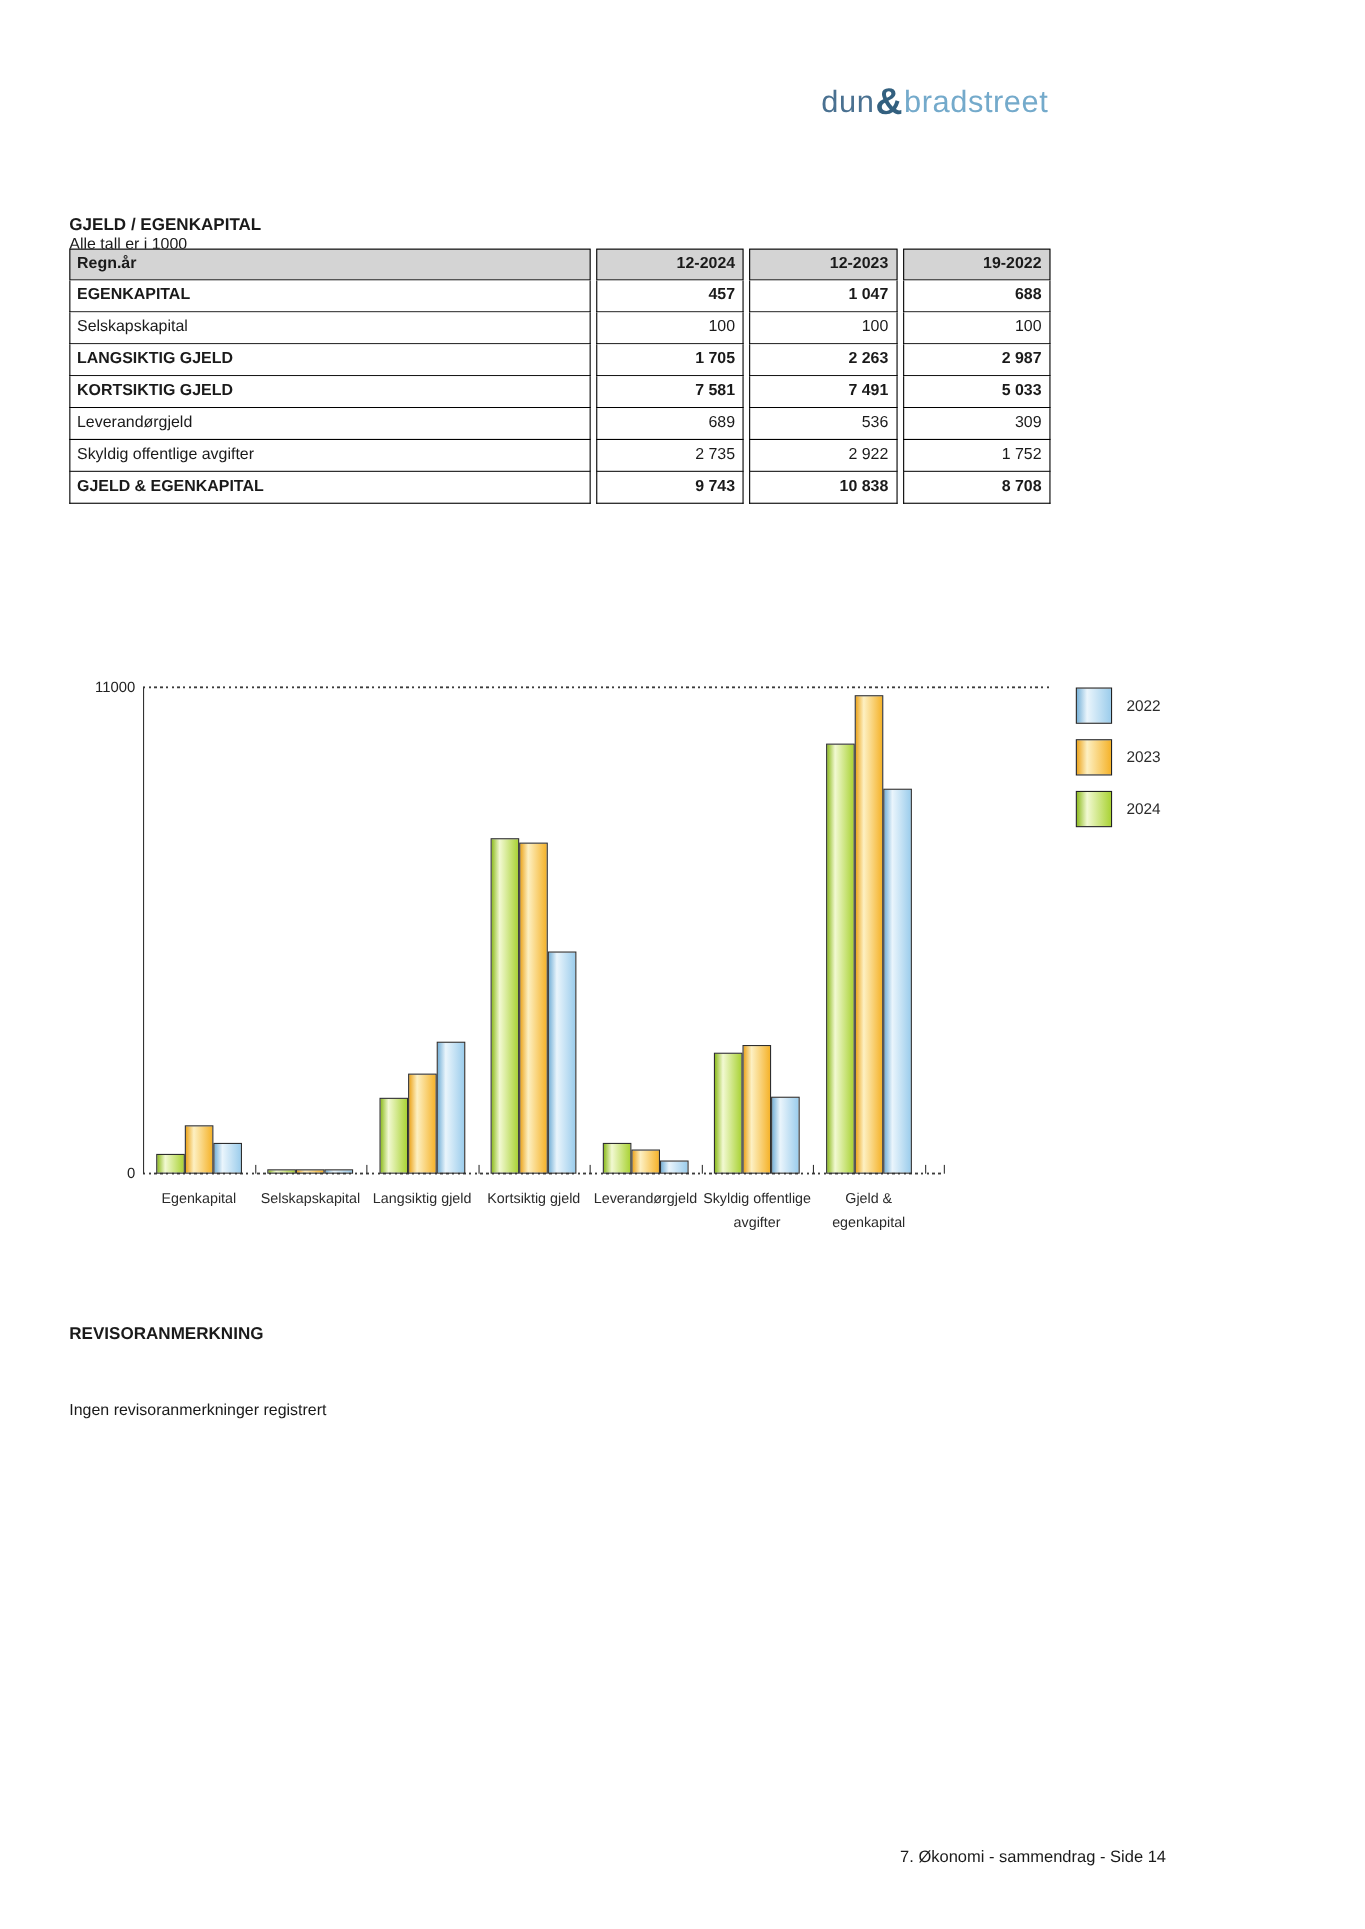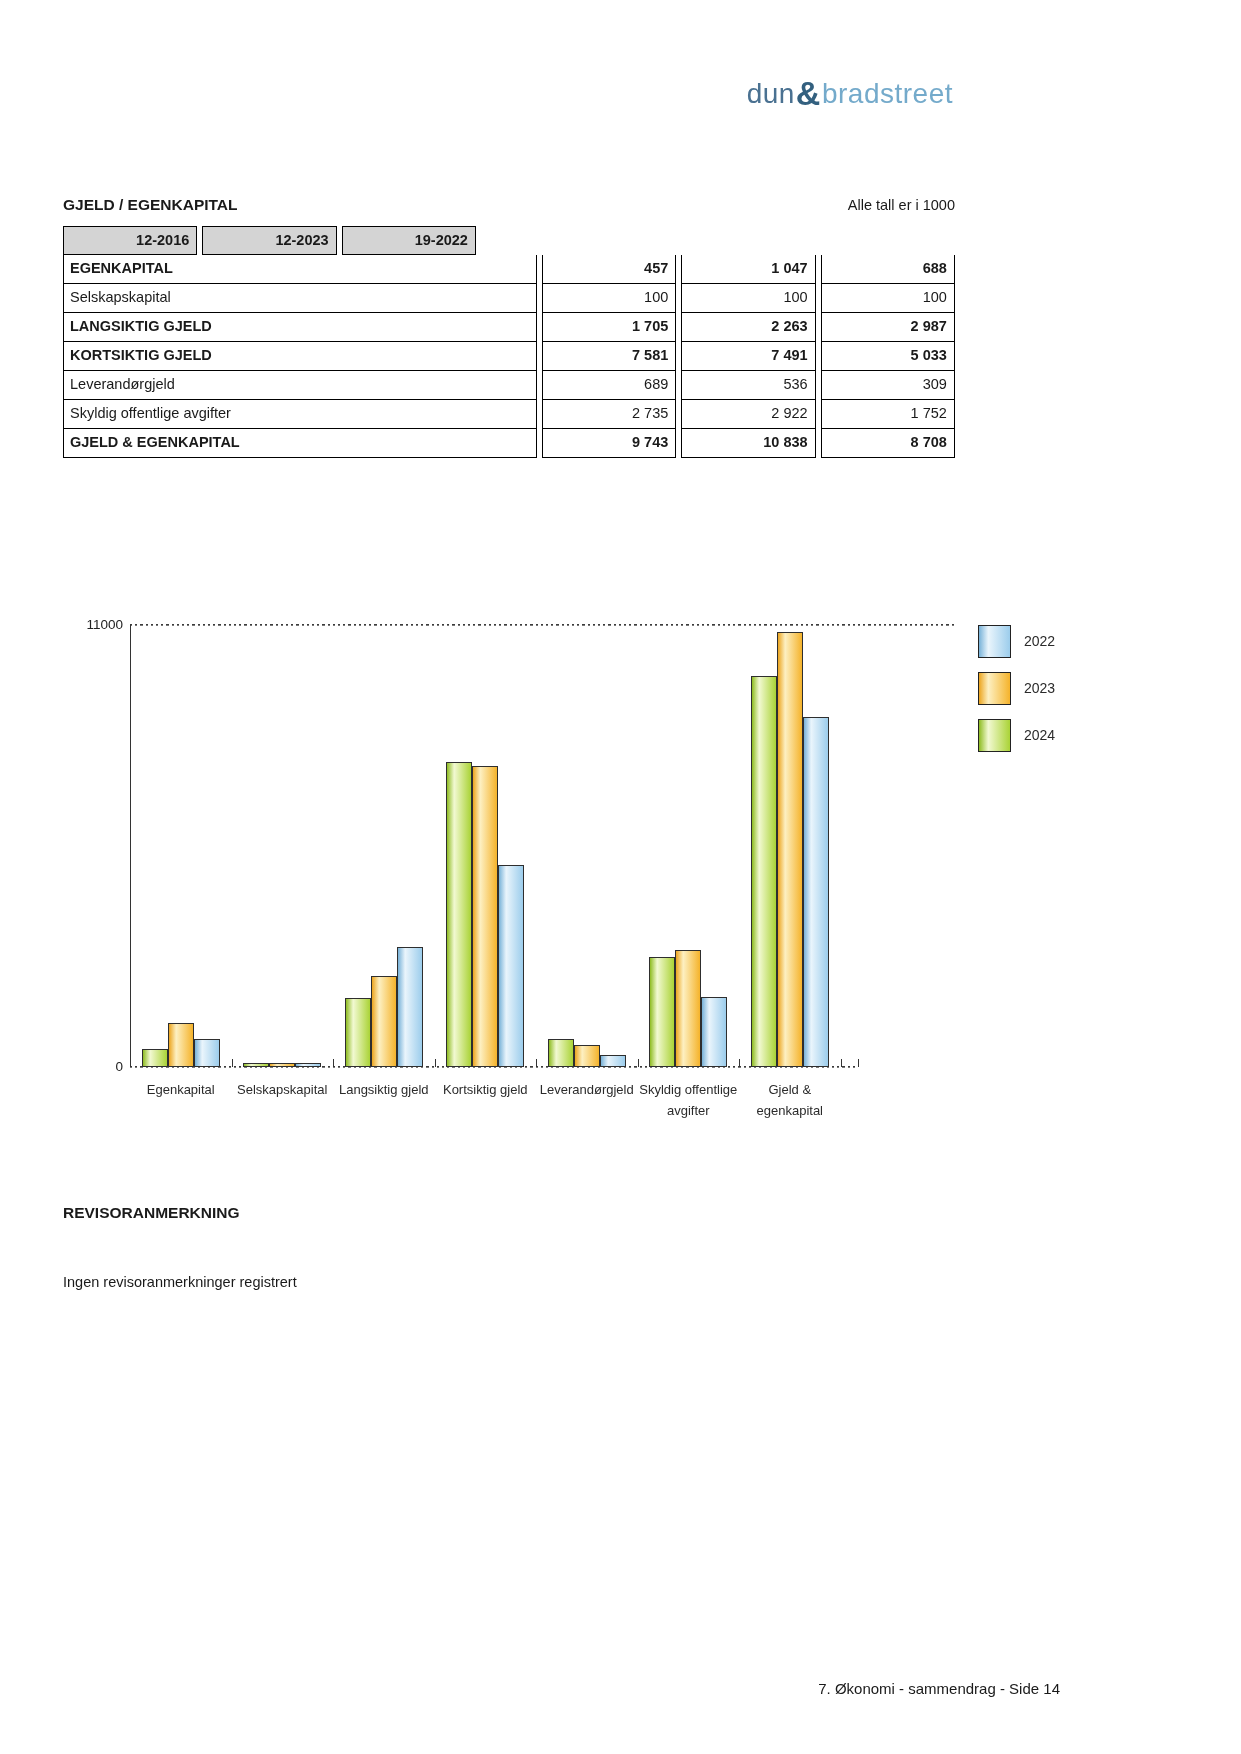--- a/index.html
+++ b/index.html
@@ -11,21 +11,21 @@
     color:#1a1a1a;
     margin:0 auto;
     overflow:hidden;
   }
   
   .logo{position:absolute;top:72px;right:288px;font-size:28px;letter-spacing:.5px;white-space:nowrap;}
   .logo-dun{color:#4a7191;}
   .logo-amp{color:#33607f;font-size:34px;font-weight:bold;position:relative;top:2px;padding:0 1px;}
   .logo-brad{color:#74aacb;}
   
-  .section-head{position:absolute;left:63px;top:196px;width:892px;display:flex;justify-content:space-between;align-items:center;}
+  .section-head{position:absolute;left:63px;top:196px;width:892px;display:flex;justify-content:space-between;align-items:flex-start;flex-direction:column;}
   .section-title{font-size:15.5px;font-weight:bold;}
   .section-note{font-size:14.5px;}
   
   .fin-table{position:absolute;left:63px;top:226px;width:892px;font-size:14.5px;}
   .t-row{display:flex;gap:5px;}
   .t-cell{border:1px solid #000;border-top:0;height:29px;line-height:27px;box-sizing:border-box;background:#fff;white-space:nowrap;overflow:hidden;}
   .t-row.head .t-cell{border-top:1px solid #000;background:#d4d4d4;font-weight:bold;}
   .t-row.bold .t-cell{font-weight:bold;}
   .t-label{width:474px;padding-left:6px;text-align:left;}
   .t-num{width:134.3px;padding-right:7px;text-align:right;}
@@ -57,21 +57,22 @@
     <span class="logo-dun">dun</span><span class="logo-amp">&amp;</span><span class="logo-brad">bradstreet</span>
   </div>
 
   <div class="section-head">
     <span class="section-title">GJELD / EGENKAPITAL</span>
     <span class="section-note">Alle tall er i 1000</span>
   </div>
 
   <div class="fin-table" id="fin-table">
       <div class="t-row head">
-        <div class="t-cell t-num">12-2016</div>
+        <div class="t-cell t-label">Regn.år</div>
+        <div class="t-cell t-num">12-2024</div>
         <div class="t-cell t-num">12-2023</div>
         <div class="t-cell t-num">19-2022</div>
       </div>
       <div class="t-row bold">
         <div class="t-cell t-label">EGENKAPITAL</div>
         <div class="t-cell t-num">457</div>
         <div class="t-cell t-num">1 047</div>
         <div class="t-cell t-num">688</div>
       </div>
       <div class="t-row">

